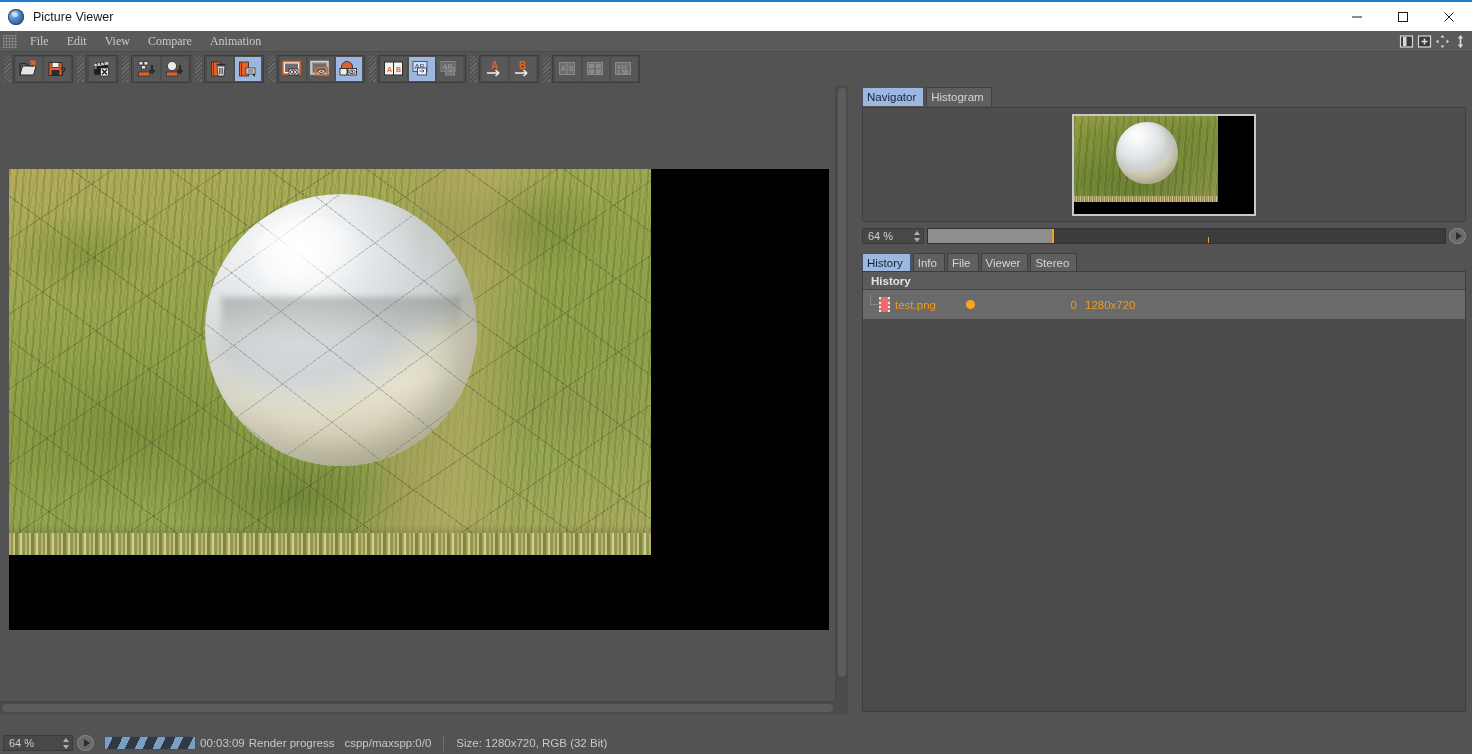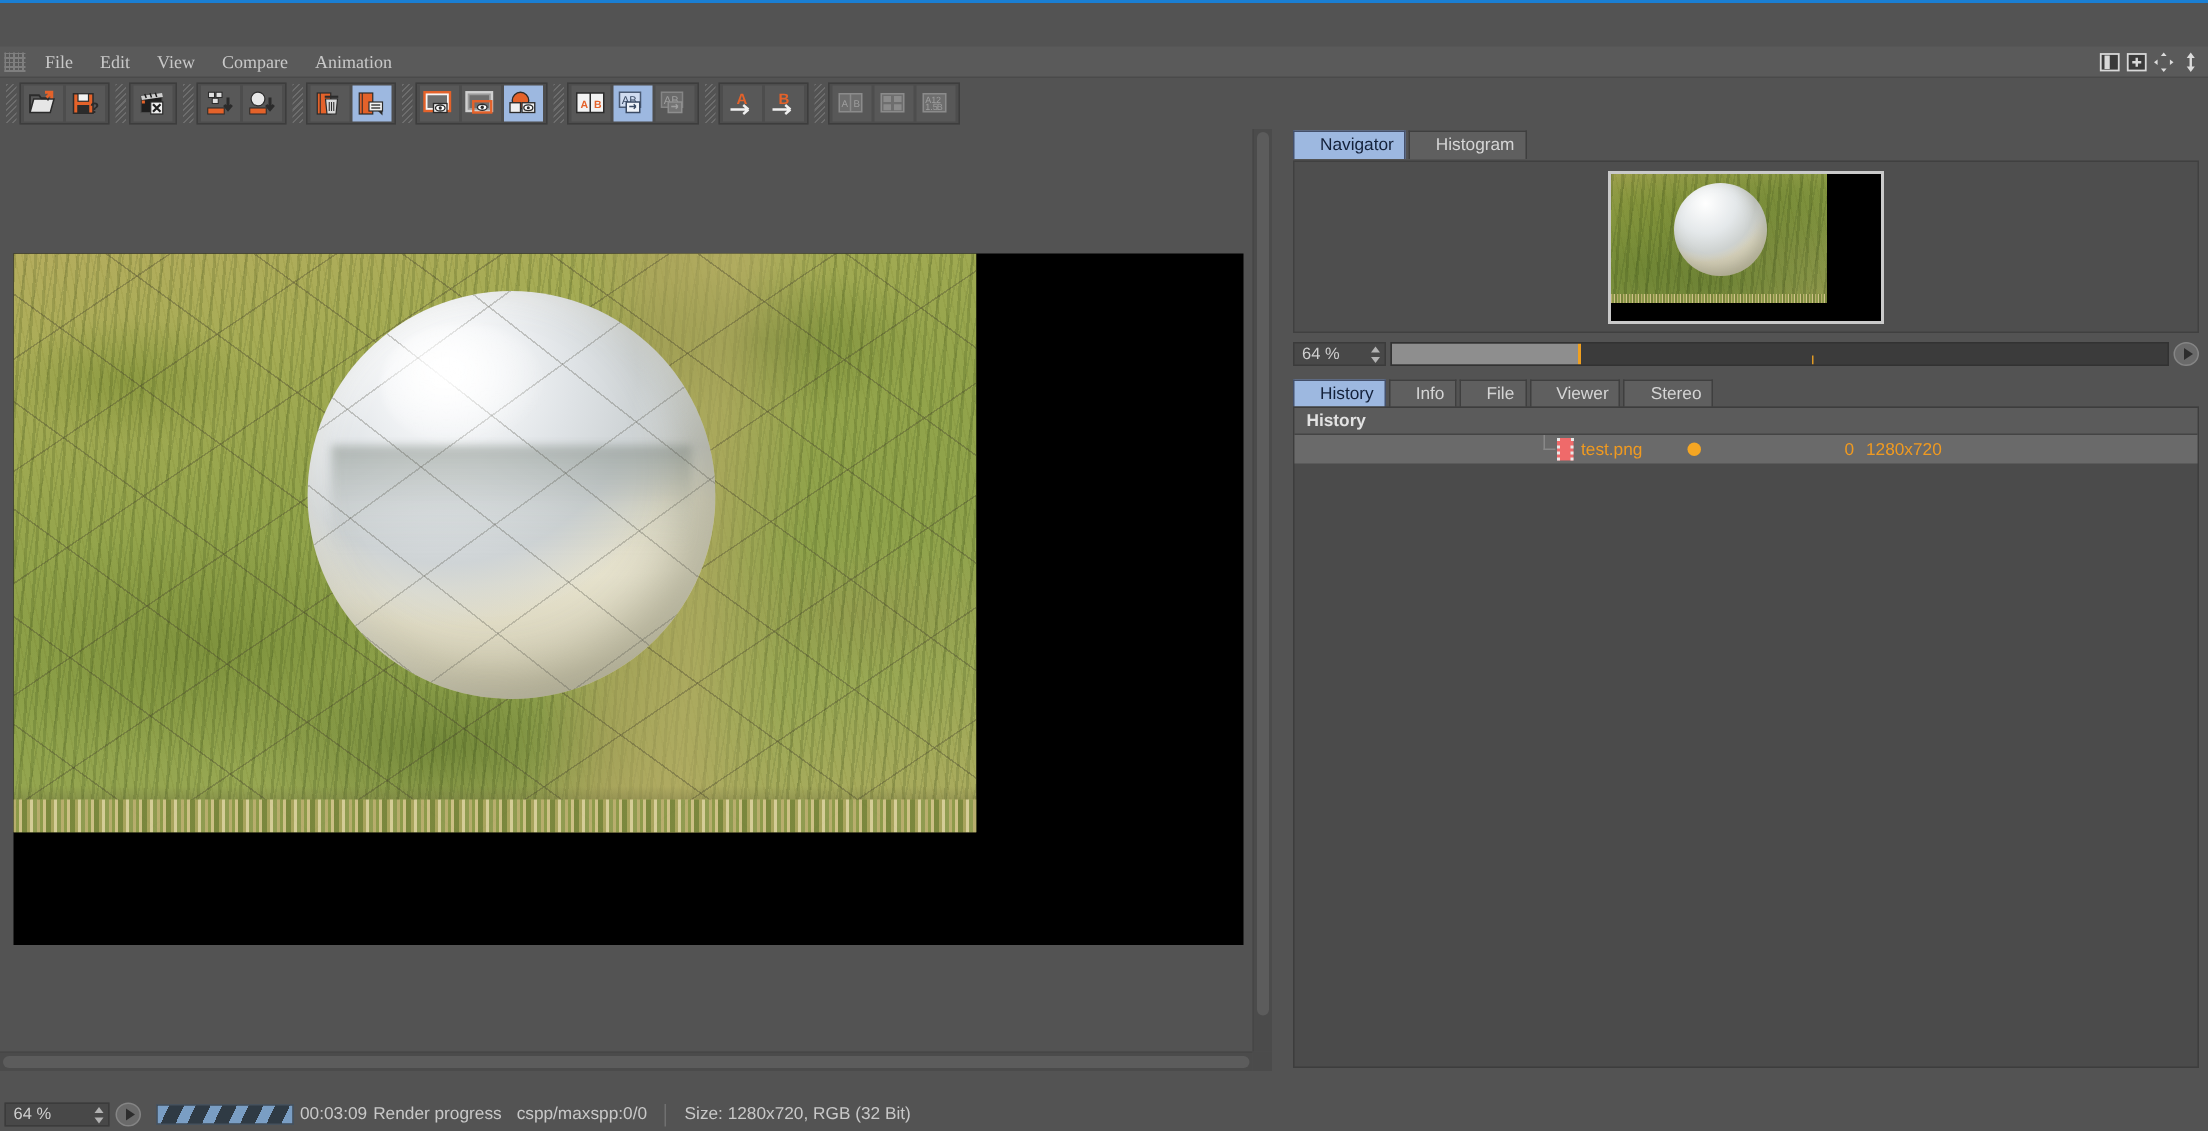--- a/index.html
+++ b/index.html
@@ -206,21 +206,21 @@
   }
 
   
   .rightpanel {
     position: absolute; left: 858px; top: 84px; right: 2px; bottom: 40px;
     background: #535353;
   }
   .tabrow { display: flex; align-items: flex-end; gap: 2px; padding: 2px 4px 0 4px; height: 20px; }
   .tab {
     font-size: 11.5px; color: #d5d5d5;
-    padding: 2px 7px 2px 17px; line-height: 14px;
+    padding: 2px 7px 2px 4px; line-height: 14px;
     background: #5f5f5f; border: 1px solid #3f3f3f; border-bottom: none;
   }
   .tab.active { background: #9db8e0; color: #14213a; border-color: #44506b; }
 
   .navbox {
     position: relative;
     margin: 1px 4px 0 4px; height: 115px;
     background: #4e4e4e; border: 1px solid #404040;
     display: flex; align-items: center; justify-content: center;
   }
@@ -283,23 +283,22 @@
     height: 18px; background: #5b5b5b; border-bottom: 1px solid #444;
     display: flex; align-items: center; padding-left: 8px;
     font-size: 11.5px; color: #e2e2e2; font-weight: bold;
   }
   .list-header { display: flex; height: 16px; background: #4f4f4f; border-bottom: 1px solid #3a3a3a; }
   .hcell {
     font-size: 11px; color: #d4d4d4; padding-left: 5px; line-height: 15px;
     border-right: 1px solid #3a3a3a; white-space: nowrap; overflow: hidden;
   }
   .row {
-    display: flex; height: 19px; align-items: center;
+    display: flex; height: 29px; align-items: center;
     background: #6a6a6a;
-    justify-content: center;
   }
   .row .rcell { font-size: 11.5px; color: #f09a20; overflow: hidden; white-space: nowrap; }
   .treeline { width: 16px; height: 19px; position: relative; flex: 0 0 16px; }
   .treeline::before {
     content: ""; position: absolute; left: 7px; top: 0; width: 1px; height: 10px; background: #888;
   }
   .treeline::after {
     content: ""; position: absolute; left: 7px; top: 9px; width: 8px; height: 1px; background: #888;
   }
   .filmicon {
@@ -324,20 +323,42 @@
     margin-left: 6px;
   }
   .sb-text { font-size: 11.5px; color: #c8c8c8; white-space: nowrap; }
   .sb-sep { width: 1px; height: 15px; background: #707070; margin: 0 8px; }
 </style>
 </head>
 <body>
 
 <div class="app">
 
+  <div class="titlebar">
+    <div class="tb-icon"></div>
+    <div class="tb-title">Picture Viewer</div>
+    <div class="tb-buttons">
+      <div class="tb-btn">
+        <svg width="12" height="12" viewBox="0 0 12 12">
+            <line x1="1" y1="6" x2="11" y2="6" stroke="#1a1a1a" stroke-width="1"></line>
+          </svg>
+      </div>
+      <div class="tb-btn">
+        <svg width="12" height="12" viewBox="0 0 12 12">
+            <rect x="1.5" y="1.5" width="9" height="9" fill="none" stroke="#1a1a1a" stroke-width="1"></rect>
+          </svg>
+      </div>
+      <div class="tb-btn">
+        <svg width="12" height="12" viewBox="0 0 12 12">
+            <line x1="1.5" y1="1.5" x2="10.5" y2="10.5" stroke="#1a1a1a" stroke-width="1"></line>
+            <line x1="10.5" y1="1.5" x2="1.5" y2="10.5" stroke="#1a1a1a" stroke-width="1"></line>
+          </svg>
+      </div>
+    </div>
+  </div>
 
   <div class="menubar">
     <div class="menu-grip"></div>
     <div class="menu-item">File</div>
     <div class="menu-item">Edit</div>
     <div class="menu-item">View</div>
     <div class="menu-item">Compare</div>
     <div class="menu-item">Animation</div>
     <div class="menubar-right">
       <svg class="mb-ico" viewBox="0 0 15 15">

